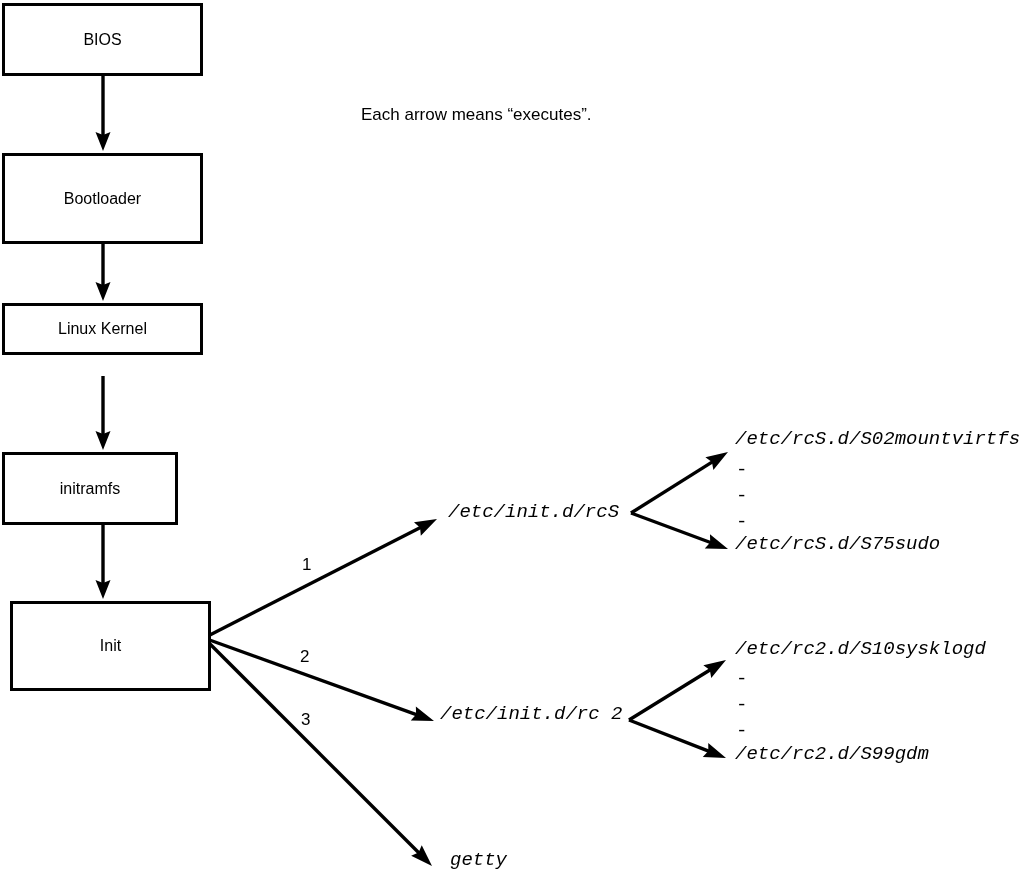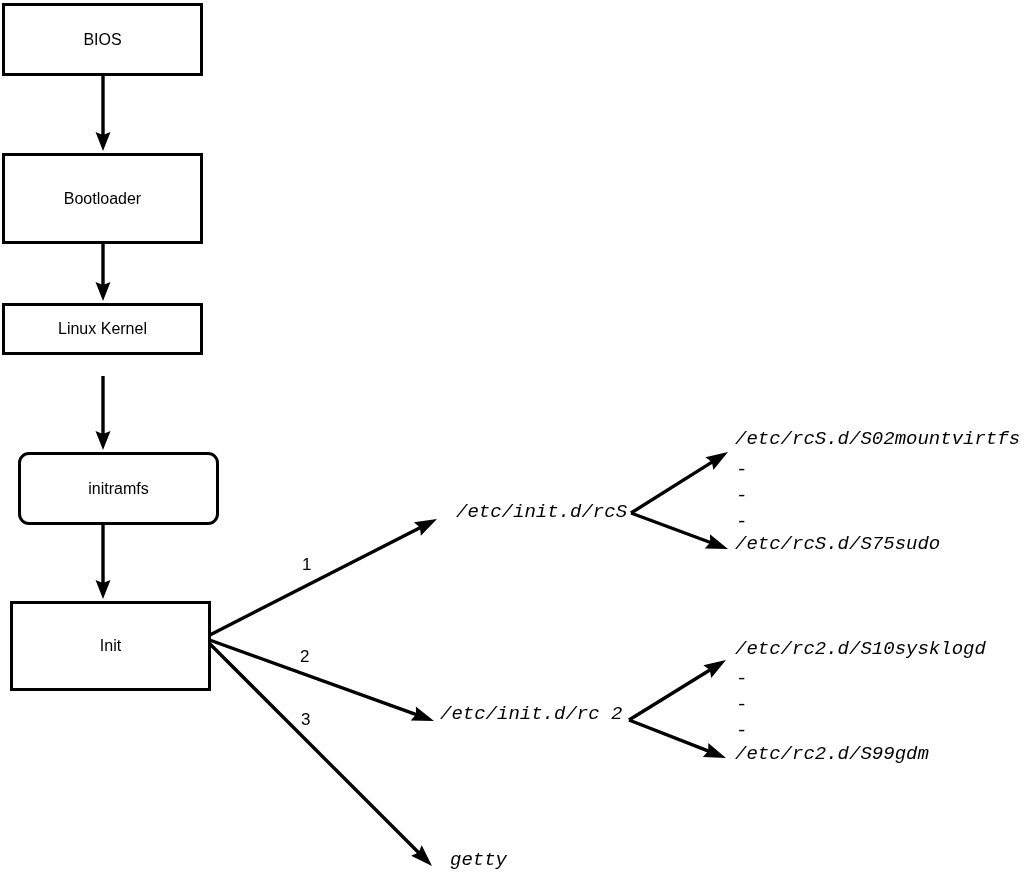--- a/index.html
+++ b/index.html
@@ -127,40 +127,41 @@
   <div id="boxes-layer">
       <div class="stage-box" style="left: 2px; top: 3px; width: 201px; height: 73px;">
         <span class="stage-box-label">BIOS</span>
       </div>
       <div class="stage-box" style="left: 2px; top: 153px; width: 201px; height: 91px;">
         <span class="stage-box-label">Bootloader</span>
       </div>
       <div class="stage-box" style="left: 2px; top: 303px; width: 201px; height: 52px;">
         <span class="stage-box-label">Linux Kernel</span>
       </div>
-      <div class="stage-box" style="left: 18px; top: 452px; width: 201px; height: 73px; border-radius: 11px;">
+      <div class="stage-box" style="left: 2px; top: 452px; width: 176px; height: 73px;">
         <span class="stage-box-label">initramfs</span>
       </div>
       <div class="stage-box" style="left: 10px; top: 601px; width: 201px; height: 90px;">
         <span class="stage-box-label">Init</span>
       </div>
     </div>
   <div id="labels-layer">
       <div class="edge-number" style="left: 302px; top: 556px;">1</div>
       <div class="edge-number" style="left: 300px; top: 648px;">2</div>
       <div class="edge-number" style="left: 301px; top: 711px;">3</div>
-      <div class="mono-label" style="left: 448px; top: 503px; margin-left: 8px;">/etc/init.d/rcS</div>
+      <div class="mono-label" style="left: 448px; top: 503px;">/etc/init.d/rcS</div>
       <div class="mono-label" style="left: 440px; top: 705px;">/etc/init.d/rc 2</div>
       <div class="mono-label" style="left: 450px; top: 851px;">getty</div>
       <div class="mono-label" style="left: 735px; top: 430px;">/etc/rcS.d/S02mountvirtfs</div>
       <div class="mono-label" style="left: 735px; top: 535px;">/etc/rcS.d/S75sudo</div>
       <div class="dash-label" style="left: 736px; top: 461px;">-</div>
       <div class="dash-label" style="left: 736px; top: 487px;">-</div>
       <div class="dash-label" style="left: 736px; top: 513px;">-</div>
       <div class="mono-label" style="left: 735px; top: 640px;">/etc/rc2.d/S10sysklogd</div>
       <div class="mono-label" style="left: 735px; top: 745px;">/etc/rc2.d/S99gdm</div>
       <div class="dash-label" style="left: 736px; top: 670px;">-</div>
       <div class="dash-label" style="left: 736px; top: 696px;">-</div>
       <div class="dash-label" style="left: 736px; top: 722px;">-</div>
     </div>
 
+  <div class="note-text" style="left: 361px; top: 106px;">Each arrow means “executes”.</div>
 
 </div>
 
 </body></html>

